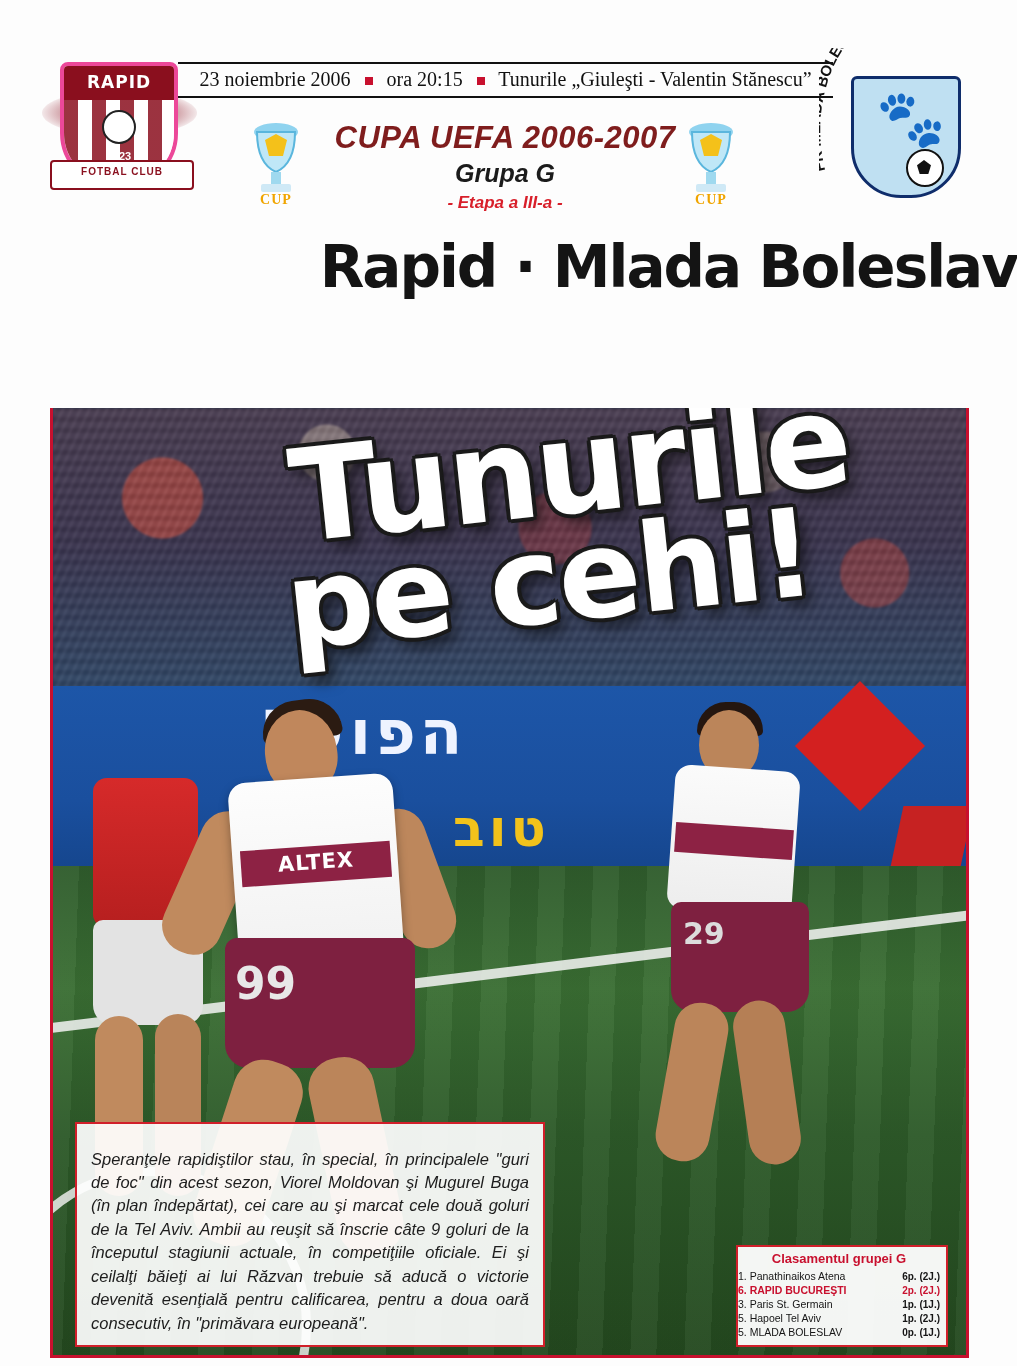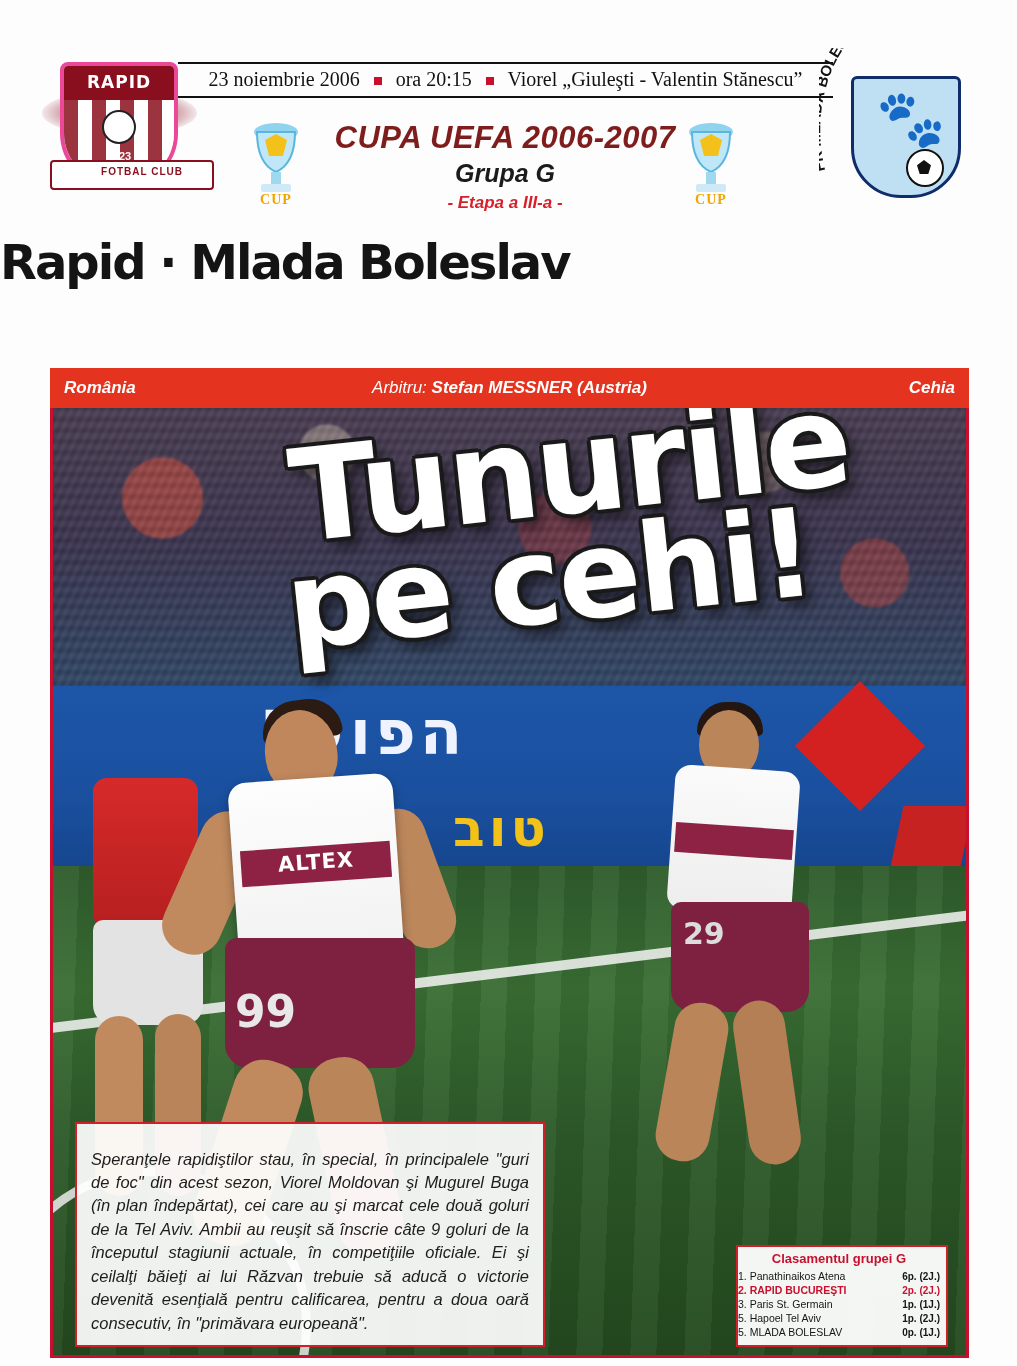--- a/index.html
+++ b/index.html
@@ -103,24 +103,24 @@
     font-weight: bold;
     color: #f0a500;
     font-family: "Liberation Serif", serif;
     letter-spacing: 1px;
   }
 
   
   .matchtitle {
     position: absolute;
     left: 0; right: 0; top: 238px;
-    text-align: left;
+    text-align: right;
     font-family: "DejaVu Sans", sans-serif;
     font-weight: bold;
-    font-size: 48px;
+    font-size: 58px;
     letter-spacing: -2px;
     color: #141414;
     line-height: 1;
   }
 
   
   .redbar {
     position: absolute;
     left: 50px; right: 48px;
     top: 368px;
@@ -294,21 +294,20 @@
     position: absolute; left: 52px; top: 280px;
     width: 190px; height: 130px;
     background: #7e2040;
     border-radius: 12px 12px 24px 24px;
   }
   .p1 .num {
     position: absolute; left: 62px; top: 300px;
     font-size: 44px; font-weight: bold;
     color: #e8e8e8;
     font-family: "DejaVu Sans", sans-serif;
-    margin-top: 28px;
   }
   .p1 .legA {
     position: absolute; left: 40px; top: 400px;
     width: 70px; height: 190px;
     background: #c08a5e;
     border-radius: 30px;
     transform: rotate(18deg);
   }
   .p1 .legB {
     position: absolute; left: 150px; top: 398px;
@@ -548,21 +547,20 @@
     background: radial-gradient(ellipse at center, rgba(140,20,35,0.75) 0 30%, rgba(140,20,35,0.1) 70%);
     border-radius: 50%;
   }
   .rapid-ribbon {
     position: absolute;
     left: 8px; bottom: 0;
     width: 140px; height: 26px;
     background: #ffffff;
     border: 2px solid #8a0f1e;
     border-radius: 4px;
-    padding-left: 20px;
   }
   .rapid-ribbon span {
     display: block;
     text-align: center;
     font-size: 10px;
     font-weight: bold;
     color: #8a0f1e;
     margin-top: 4px;
     letter-spacing: 1px;
   }
@@ -642,21 +640,21 @@
         <div class="lion">🐾</div>
         <div class="ball"></div>
       </div>
     </div>
 
     <div class="datebar">
       <span>23 noiembrie 2006</span>
       <span class="sep"></span>
       <span>ora 20:15</span>
       <span class="sep"></span>
-      <span>Viorel „Giuleşti - Valentin Stănescu”</span>
+      <span>Tunurile „Giuleşti - Valentin Stănescu”</span>
     </div>
 
     <div class="uefa-logo left">
       <svg viewBox="0 0 62 98" width="62" height="98">
         <ellipse cx="31" cy="22" rx="22" ry="9" fill="#8fd3ef"></ellipse>
         <path d="M12 22 C12 48, 22 58, 31 62 C40 58, 50 48, 50 22 Z" fill="#bfe7f7" stroke="#5ab6dd" stroke-width="2"></path>
         <path d="M20 30 L31 24 L42 30 L38 46 L24 46 Z" fill="#f4c11a"></path>
         <rect x="26" y="62" width="10" height="12" fill="#9fd9ef"></rect>
         <rect x="16" y="74" width="30" height="8" rx="2" fill="#cfe9f6"></rect>
       </svg>
@@ -675,28 +673,20 @@
 
     <div class="compblock">
       <div class="comp-title">CUPA UEFA 2006-2007</div>
       <div class="comp-group">Grupa G</div>
       <div class="comp-stage">- Etapa a III-a -</div>
     </div>
   </div>
 
   <div class="matchtitle">Rapid · Mlada Boleslav</div>
 
-  <div class="redbar">
-    <div class="left-country">România</div>
-    <div class="ref">
-      <span class="lbl">Arbitru:</span>
-      <span>Stefan MESSNER (Austria)</span>
-    </div>
-    <div class="right-country">Cehia</div>
-  </div>
 
   <div class="photo">
     <div class="ph-crowd"></div>
     <div class="ph-board">
       <div class="hebrew">הפועל</div>
       <div class="hebrew2">טוב</div>
       <div class="diamond"></div>
       <div class="redbox2"></div>
     </div>
     <div class="ph-grass"></div>
@@ -746,21 +736,21 @@
 
     <div class="standings">
       <div class="st-title">Clasamentul grupei G</div>
       <table>
         <tbody id="standings-body">
             <tr>
               <td>1. Panathinaikos Atena</td>
               <td class="pts">6p. (2J.)</td>
             </tr>
             <tr class="hl">
-              <td>2. RAPID BUCUREŞTI</td>
+              <td>6. RAPID BUCUREŞTI</td>
               <td class="pts">2p. (2J.)</td>
             </tr>
             <tr>
               <td>3. Paris St. Germain</td>
               <td class="pts">1p. (1J.)</td>
             </tr>
             <tr>
               <td>5. Hapoel Tel Aviv</td>
               <td class="pts">1p. (2J.)</td>
             </tr>

